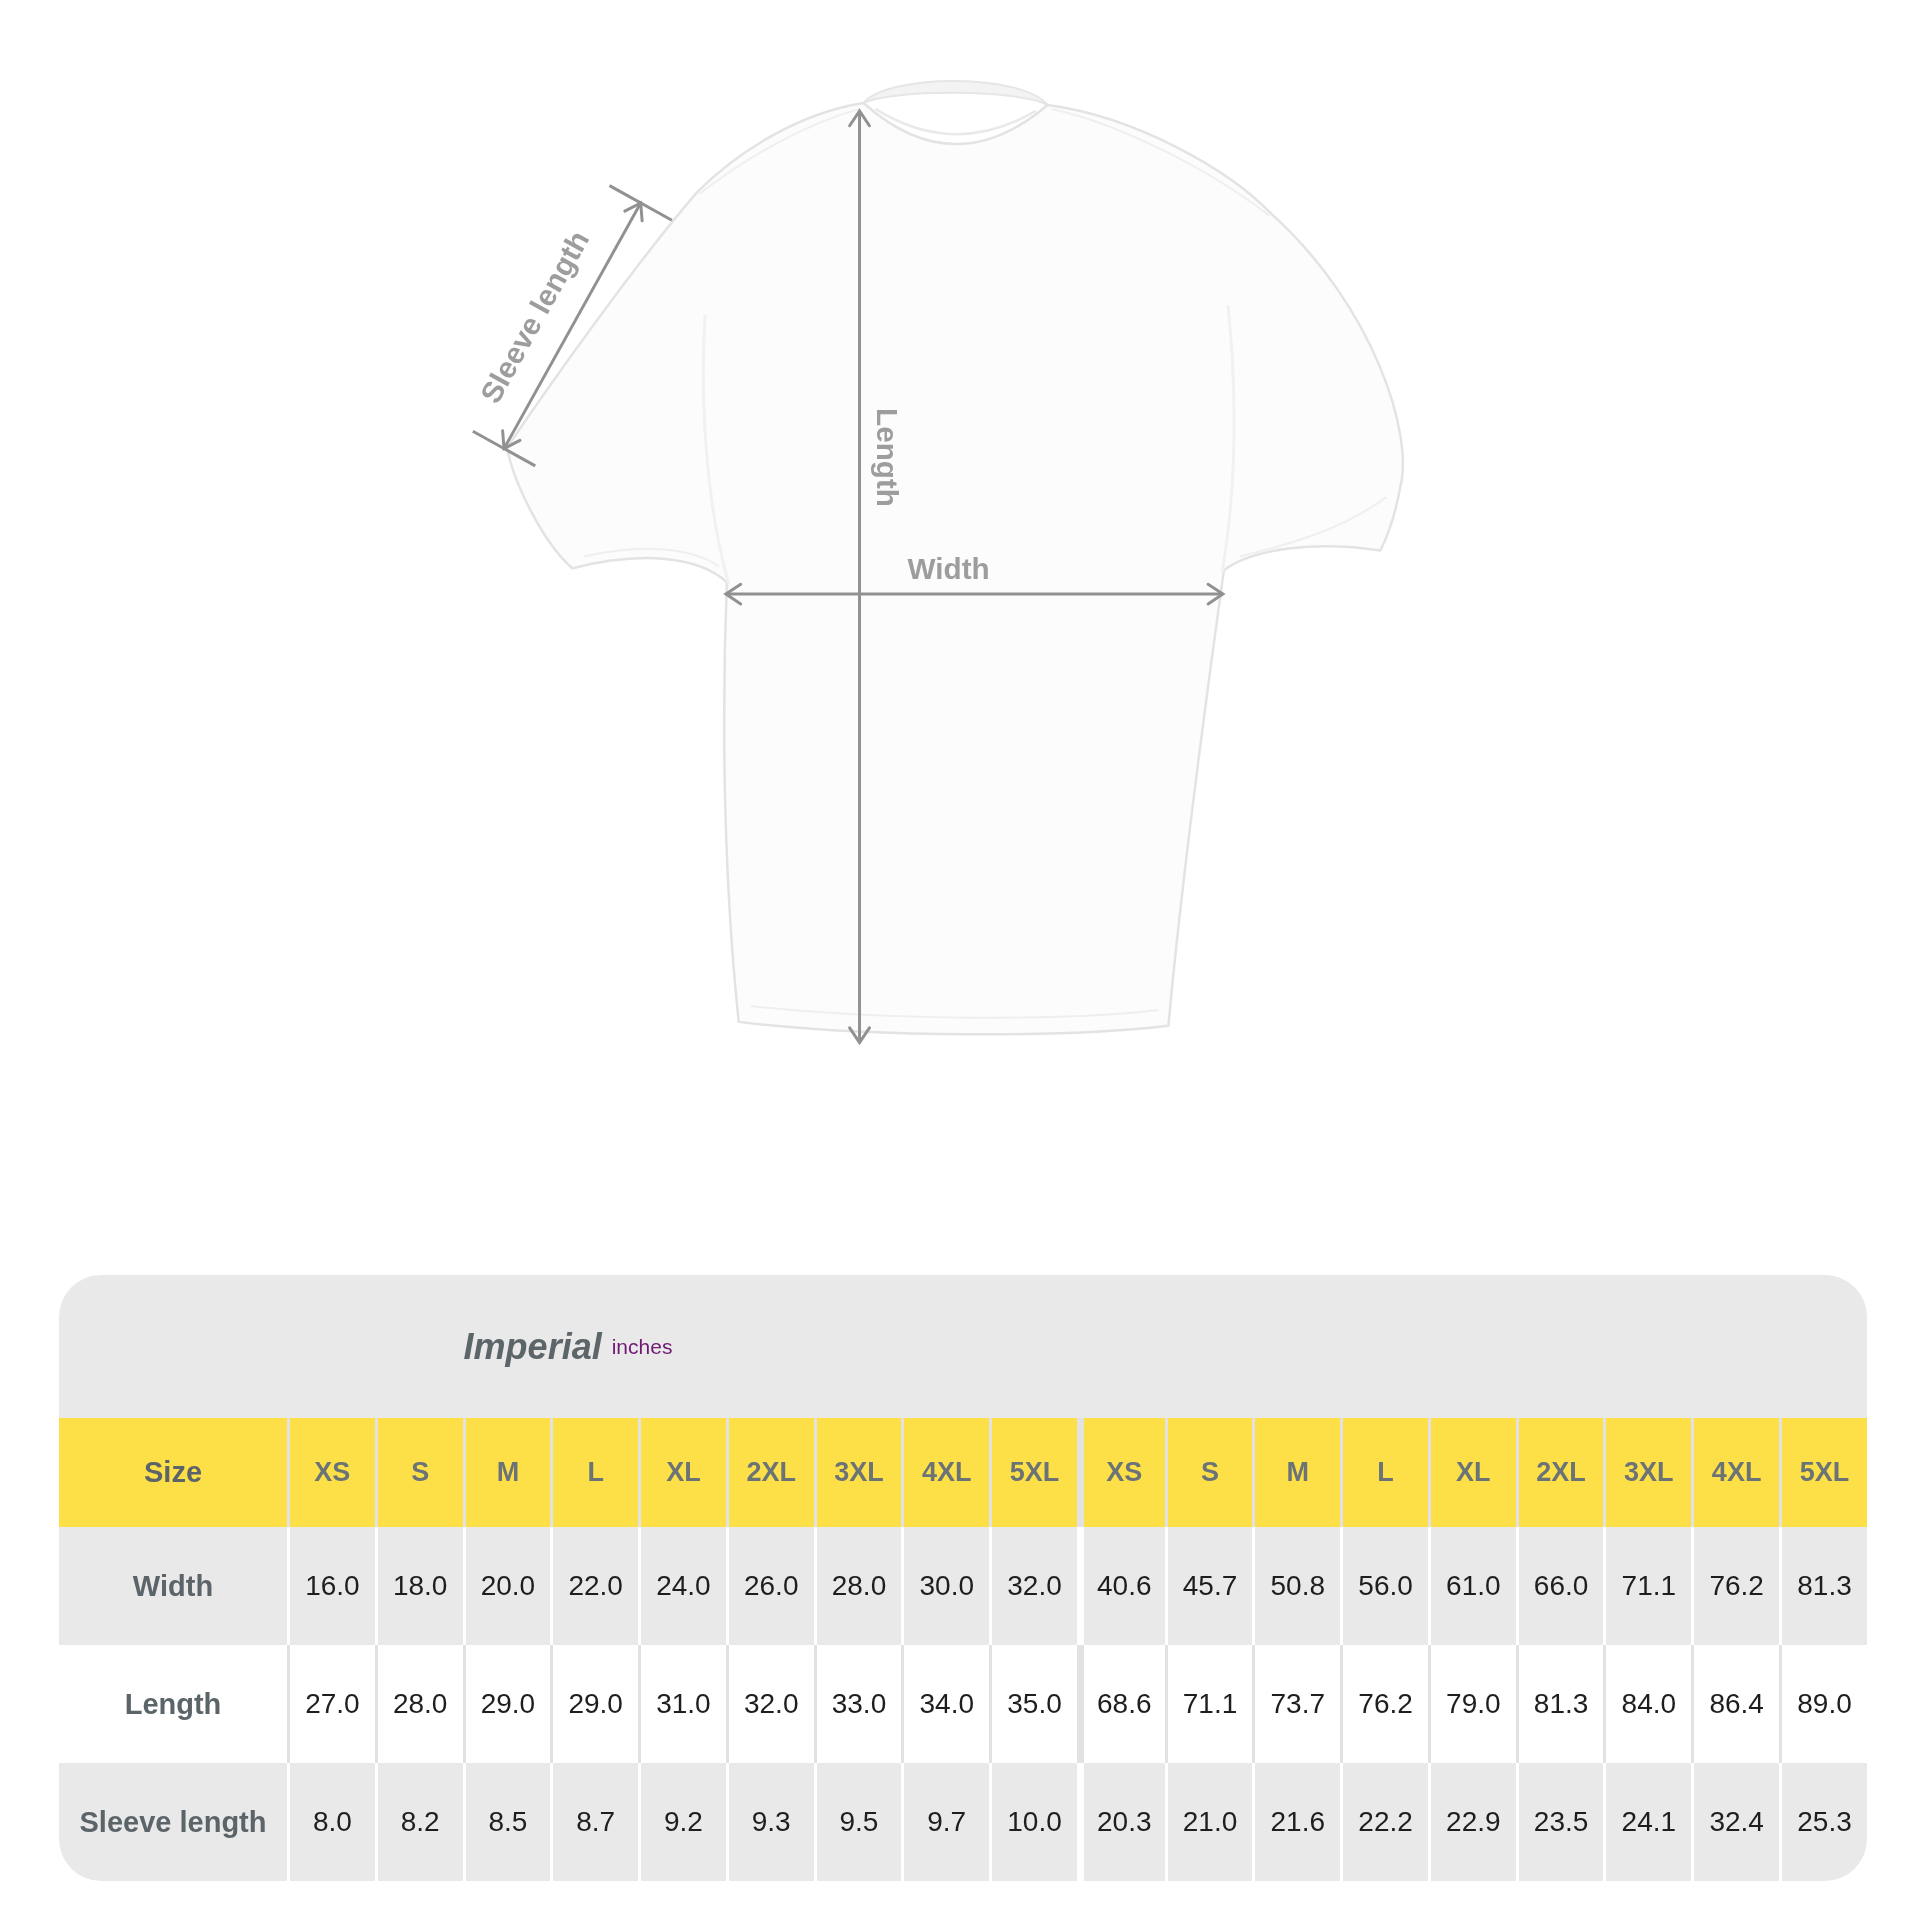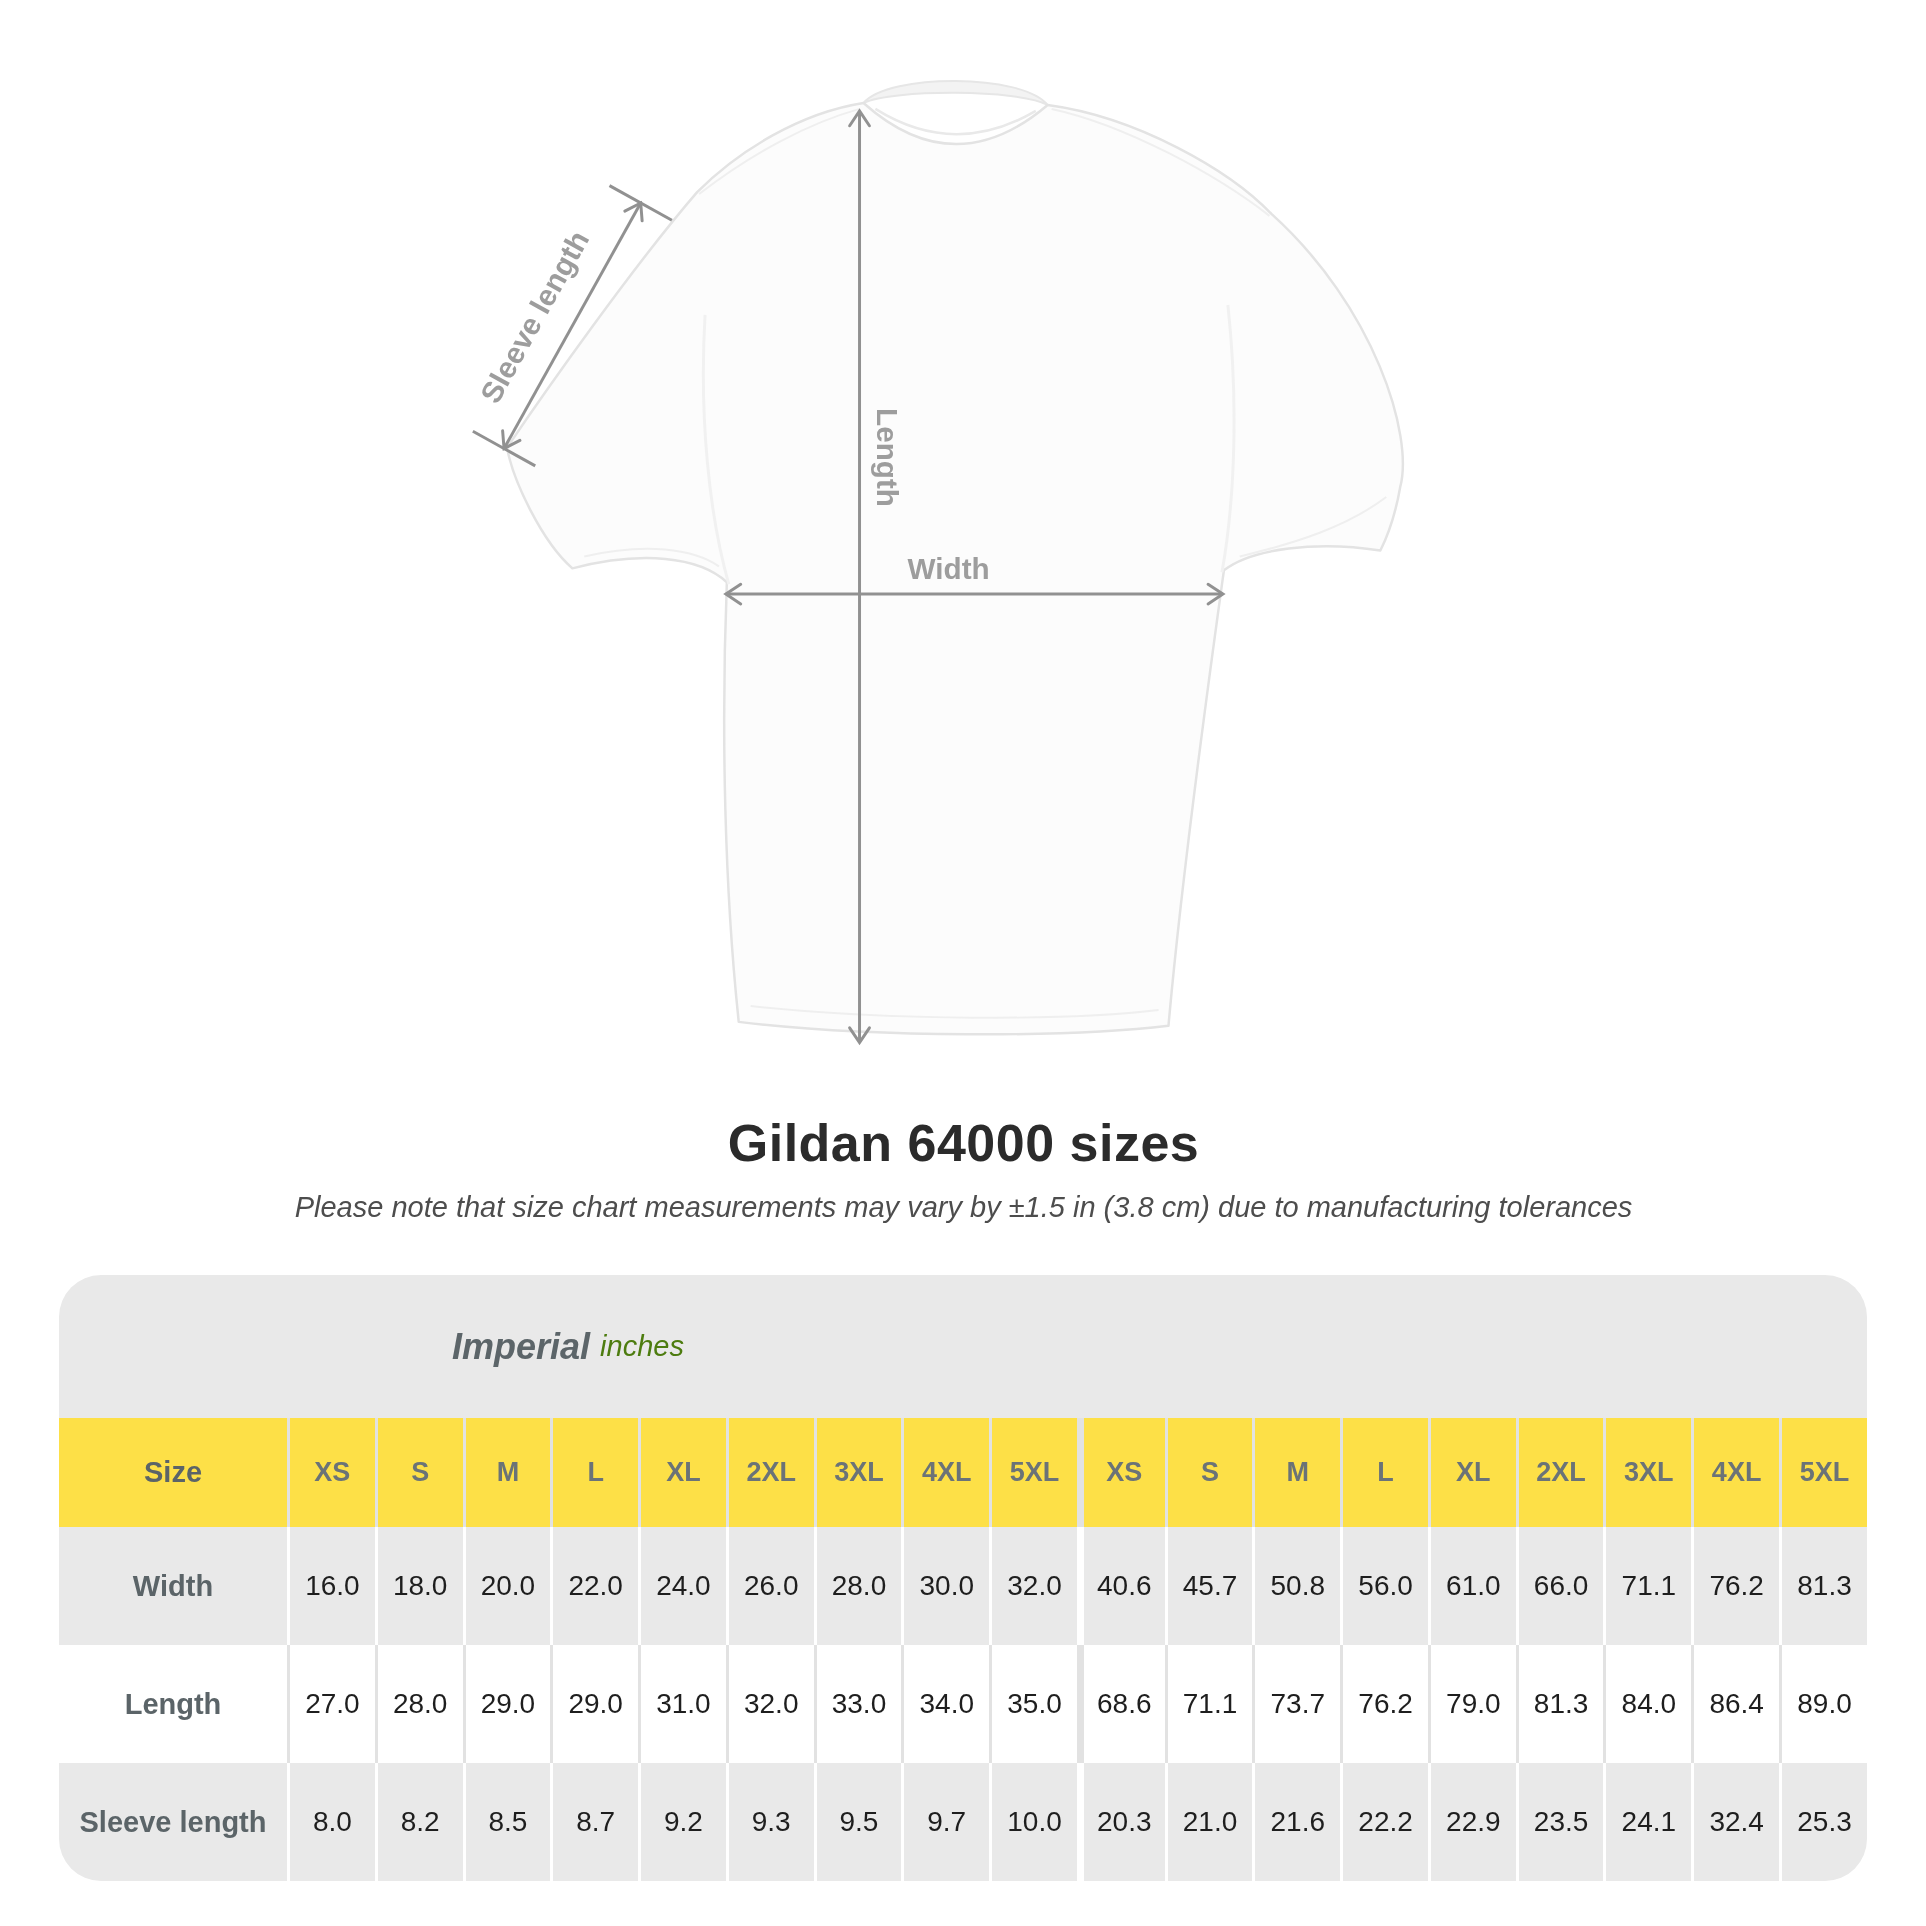--- a/index.html
+++ b/index.html
@@ -15,21 +15,21 @@
   .title-block h1 { margin: 0; font-size: 52px; font-weight: 700; color: #2b2b2b; letter-spacing: 0.5px; }
   .title-block .note { margin: 18px 0 0 0; font-size: 29px; font-style: italic; color: #4d4d4d; }
 
   
   .table-wrap { position: absolute; top: 1275px; left: 59px; width: 1808px; }
   .group-header { display: flex; height: 143px; background: #e9e9e9; border-radius: 42px 42px 0 0; }
   .group { display: flex; flex-direction: row; align-items: center; justify-content: center; gap: 10px; }
   .group.imperial { flex: 0 0 1018px; }
   .group.metric  { flex: 0 0 790px; }
   .group-name { font-size: 36px; font-weight: 700; font-style: italic; color: #5c6569; }
-  .group-unit { font-size: 29px; font-style: italic; color: #4d7c0f; }
+  .group-unit { font-size: 21px; color: #701a75; }
 
   table.sizes { width: 1808px; border-collapse: separate; border-spacing: 0; table-layout: fixed; }
   table.sizes td { text-align: center; vertical-align: middle; padding: 0; }
 
   tr.size-row { height: 109px; background: #fde047; }
   tr.row-gray  { height: 118px; background: #e9e9e9; }
   tr.row-white { height: 118px; background: #ffffff; }
 
   tr.size-row td, tr.row-white td { border-left: 3px solid #e2e2e2; }
   tr.row-gray td { border-left: 3px solid #ffffff; }
@@ -93,24 +93,20 @@
     </g>
     <text class="dim-label" x="549" y="325" text-anchor="middle" transform="rotate(-61 549 325)">Sleeve length</text>
 
     <line x1="868" y1="112" x2="868" y2="1053" stroke="#919191" stroke-width="3" marker-start="url(#ah)" marker-end="url(#ah)"></line>
     <text class="dim-label" x="886" y="462" text-anchor="middle" transform="rotate(90 886 462)">Length</text>
 
     <line x1="733" y1="600" x2="1235" y2="600" stroke="#919191" stroke-width="3" marker-start="url(#ah)" marker-end="url(#ah)"></line>
     <text class="dim-label" x="958" y="585" text-anchor="middle">Width</text>
   </svg>
 
-  <div class="title-block">
-    <h1>Gildan 64000 sizes</h1>
-    <p class="note">Please note that size chart measurements may vary by ±1.5 in (3.8 cm) due to manufacturing tolerances</p>
-  </div>
 
   <div class="table-wrap">
     <div class="group-header">
       <div class="group imperial">
         <div class="group-name">Imperial</div>
         <div class="group-unit">inches</div>
       </div>
     </div>
     <table class="sizes">
       <colgroup id="cols">

